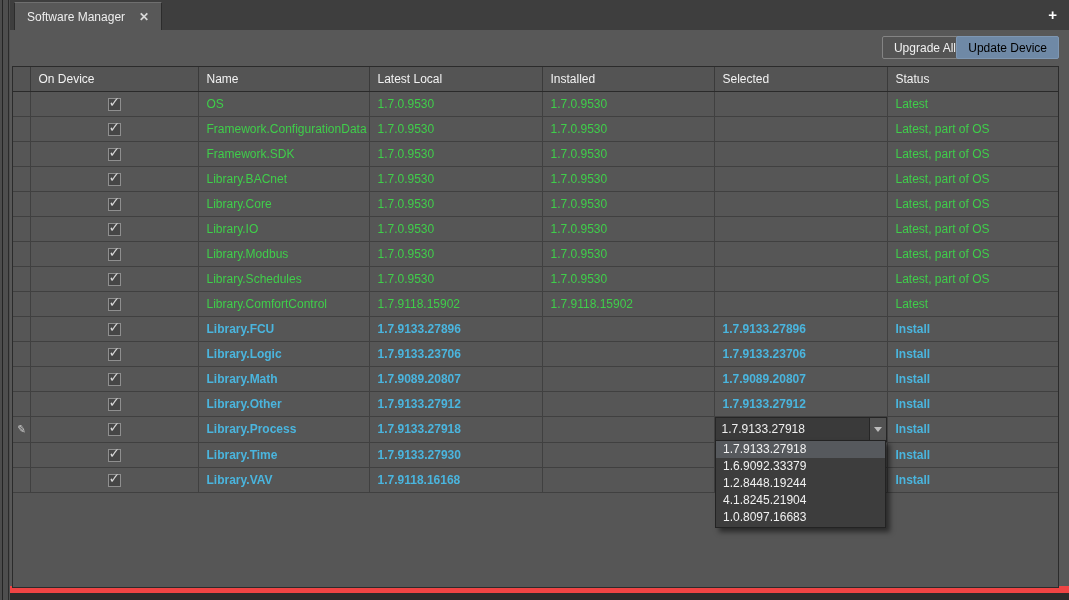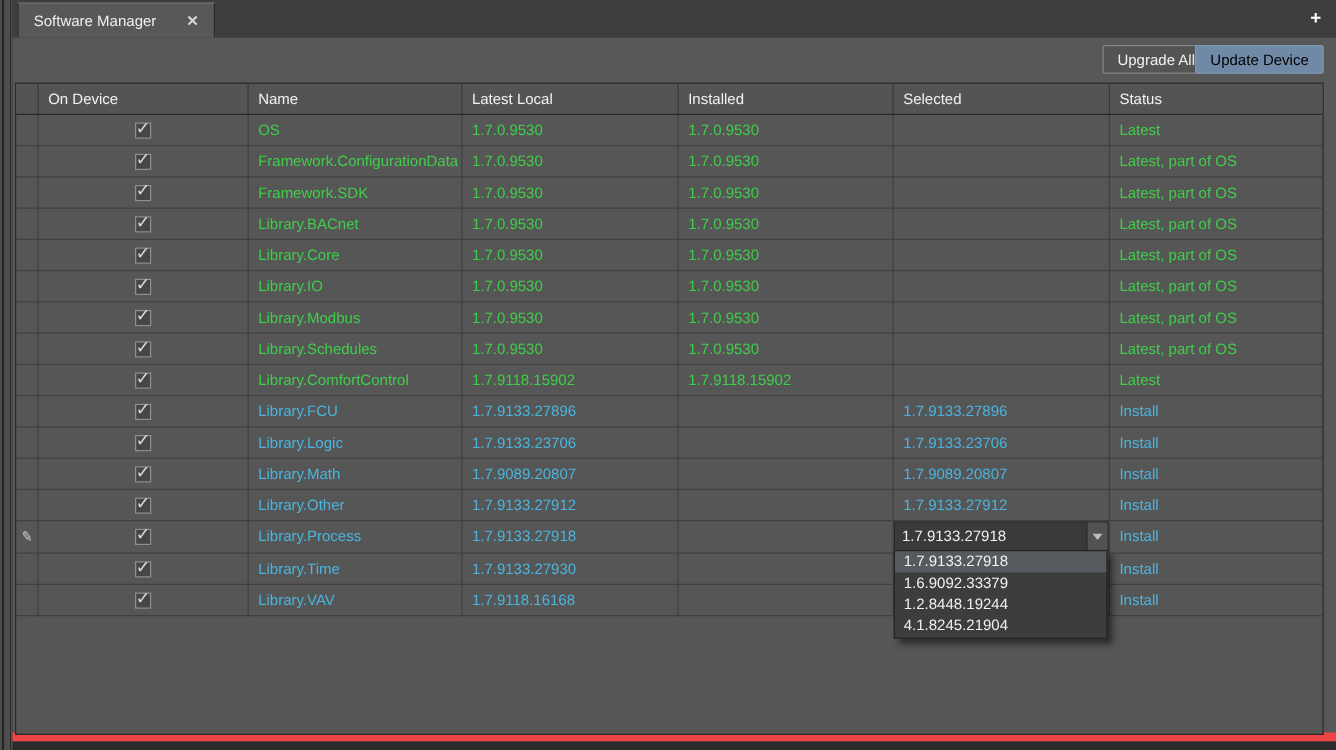--- a/index.html
+++ b/index.html
@@ -17,21 +17,21 @@
   }
   
   .tabbar {
     position:absolute; left:10px; top:0; right:0; height:30px;
     background:#3e3e3e;
   }
   .tab {
     position:absolute; left:4px; top:2px; height:28px;
     background:#585858; border-top:1px solid #6f6f6f;
     border-left:1px solid #2c2c2c; border-right:1px solid #2c2c2c;
-    display:flex; align-items:center; padding:0 12px 0 12px; gap:24px;
+    display:flex; align-items:center; padding:0 12px 0 12px; gap:14px;
     font-size:12px; color:#eeeeee;
   }
   .tab .close { font-size:12px; color:#d8d8d8; font-weight:bold; cursor:default; }
   .plus-btn {
     position:absolute; right:12px; top:6px; font-size:15px; font-weight:bold; color:#ffffff;
   }
   
   .panel {
     position:absolute; left:10px; top:30px; right:0; height:563px;
     background:#585858; border-bottom:7px solid #ef4444;
@@ -60,21 +60,21 @@
   th:last-child { border-right:none; }
   td {
     height:25px; padding:0 0 0 8px; color:#dcdcdc;
     border-bottom:1px solid #404040; border-right:1px solid #404040;
     white-space:nowrap; overflow:hidden;
   }
   td:last-child { border-right:none; }
   td.c-edit { padding:0; text-align:center; }
   td.c-check { text-align:center; padding:0; }
   .t-green { color:#3fce4a; }
-  .t-blue { color:#4ab5de; }
+  .t-blue { color:#4ab5de;font-weight:bold; }
   .pencil { font-size:11px; color:#cfcfcf; display:inline-block; transform:rotate(8deg); }
   
   .checkbox {
     position:relative; display:inline-block; width:13px; height:13px;
     background:#464646; border:1px solid #8f8f8f; vertical-align:middle;
   }
   .checkbox .tick {
     position:absolute; left:0px; top:-5px; font-size:14px; color:#d6d6d6;
   }
   
@@ -357,13 +357,14 @@
         </tbody>
     </table>
   </div>
 </div>
 
 <div class="popup" id="version-popup">
     <div class="dd-item hl">1.7.9133.27918</div>
     <div class="dd-item">1.6.9092.33379</div>
     <div class="dd-item">1.2.8448.19244</div>
     <div class="dd-item">4.1.8245.21904</div>
+    <div class="dd-item">1.0.8097.16683</div>
   </div>
 
 </body></html>

